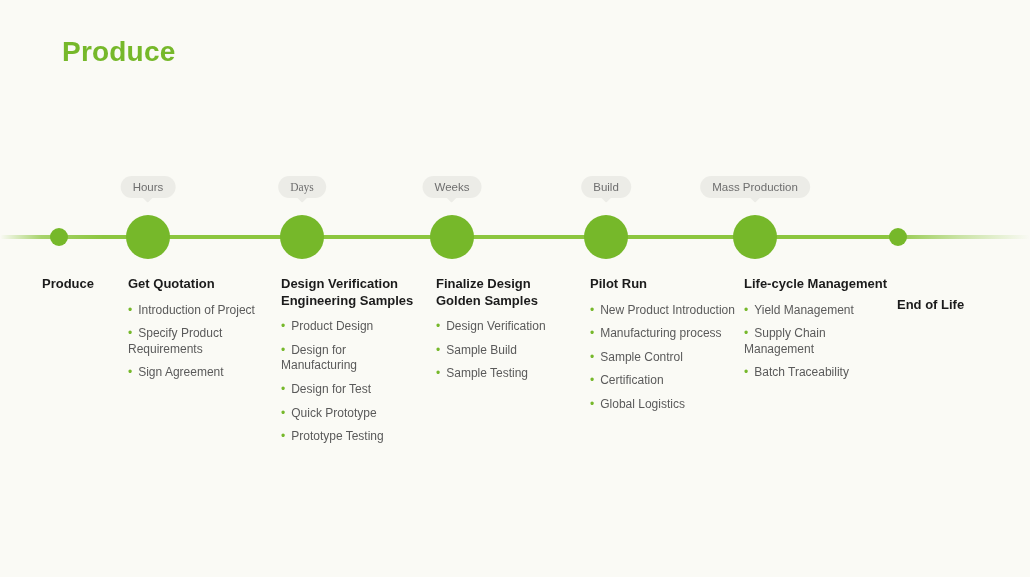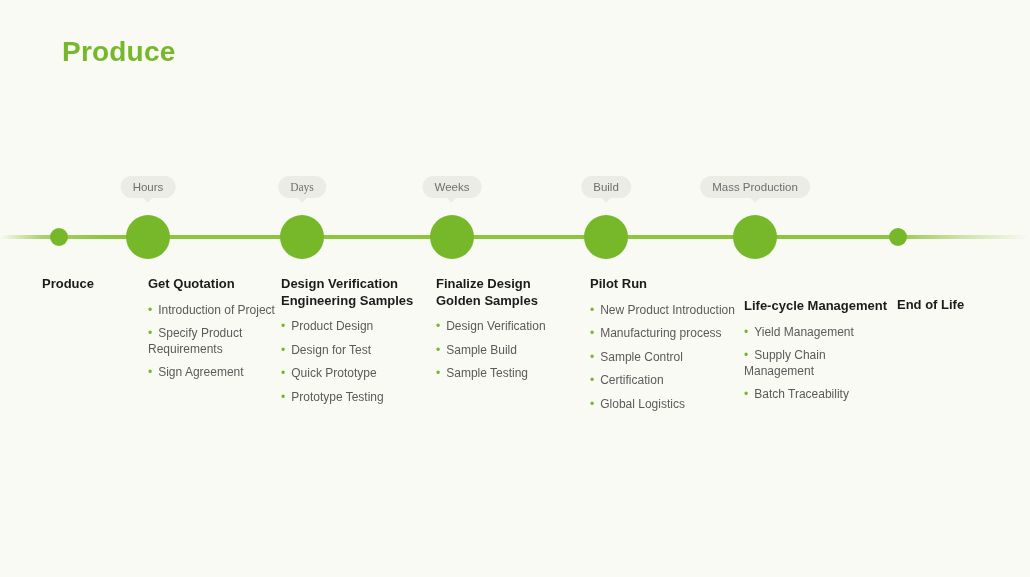--- a/index.html
+++ b/index.html
@@ -123,48 +123,49 @@
       <div class="tooltip" style="left: 606px;"><span>Build</span><span class="tip-tail"></span></div>
       <div class="node large" style="left: 606px;"></div>
       <div class="tooltip" style="left: 755px;"><span>Mass Production</span><span class="tip-tail"></span></div>
       <div class="node large" style="left: 755px;"></div>
       <div class="node small" style="left: 898px;"></div>
     </div>
   <div id="columns">
       <div class="col" style="left: 42px; width: 82px;">
         <h3 class="col-title">Produce</h3>
       </div>
-      <div class="col" style="left: 128px; width: 130px; margin-left: 20px;">
+      <div class="col" style="left: 128px; width: 130px;">
         <h3 class="col-title">Get Quotation</h3>
         <div class="bullet"><span class="dot">•</span><span>Introduction of Project</span></div>
         <div class="bullet"><span class="dot">•</span><span>Specify Product Requirements</span></div>
         <div class="bullet"><span class="dot">•</span><span>Sign Agreement</span></div>
       </div>
       <div class="col" style="left: 281px; width: 134px;">
         <h3 class="col-title">Design Verification Engineering Samples</h3>
         <div class="bullet"><span class="dot">•</span><span>Product Design</span></div>
+        <div class="bullet"><span class="dot">•</span><span>Design for Manufacturing</span></div>
         <div class="bullet"><span class="dot">•</span><span>Design for Test</span></div>
         <div class="bullet"><span class="dot">•</span><span>Quick Prototype</span></div>
         <div class="bullet"><span class="dot">•</span><span>Prototype Testing</span></div>
       </div>
       <div class="col" style="left: 436px; width: 140px;">
         <h3 class="col-title">Finalize Design Golden Samples</h3>
         <div class="bullet"><span class="dot">•</span><span>Design Verification</span></div>
         <div class="bullet"><span class="dot">•</span><span>Sample Build</span></div>
         <div class="bullet"><span class="dot">•</span><span>Sample Testing</span></div>
       </div>
       <div class="col" style="left: 590px; width: 146px;">
         <h3 class="col-title">Pilot Run</h3>
         <div class="bullet"><span class="dot">•</span><span>New Product Introduction</span></div>
         <div class="bullet"><span class="dot">•</span><span>Manufacturing process</span></div>
         <div class="bullet"><span class="dot">•</span><span>Sample Control</span></div>
         <div class="bullet"><span class="dot">•</span><span>Certification</span></div>
         <div class="bullet"><span class="dot">•</span><span>Global Logistics</span></div>
       </div>
-      <div class="col" style="left: 744px; width: 152px; margin-top: 22px;">
+      <div class="col" style="left: 744px; width: 152px;">
         <h3 class="col-title">Life-cycle Management</h3>
         <div class="bullet"><span class="dot">•</span><span>Yield Management</span></div>
         <div class="bullet"><span class="dot">•</span><span>Supply Chain Management</span></div>
         <div class="bullet"><span class="dot">•</span><span>Batch Traceability</span></div>
       </div>
       <div class="col" style="left: 897px; width: 95px; margin-top: 21px;">
         <h3 class="col-title">End of Life</h3>
       </div>
     </div>
 </div>

